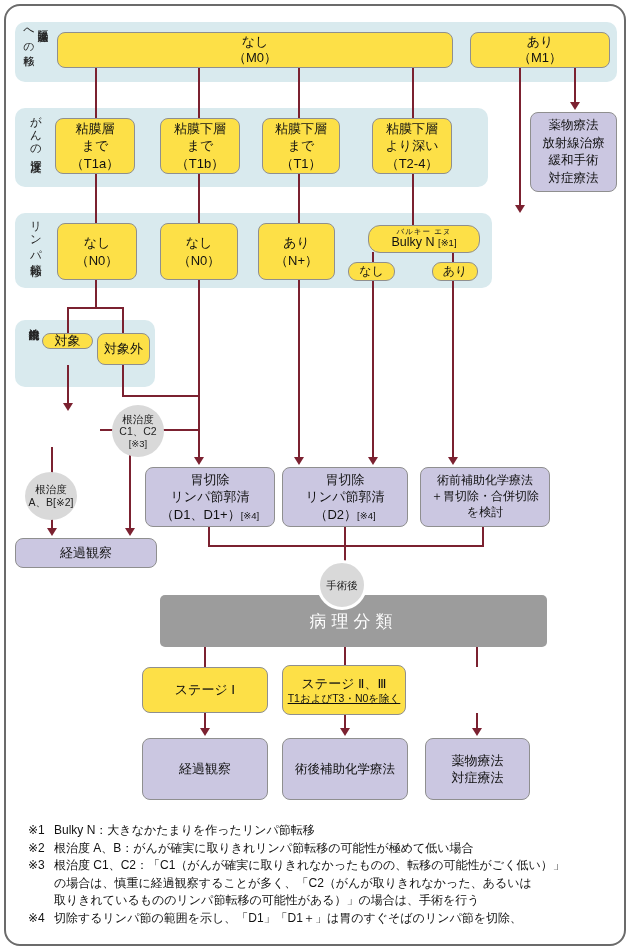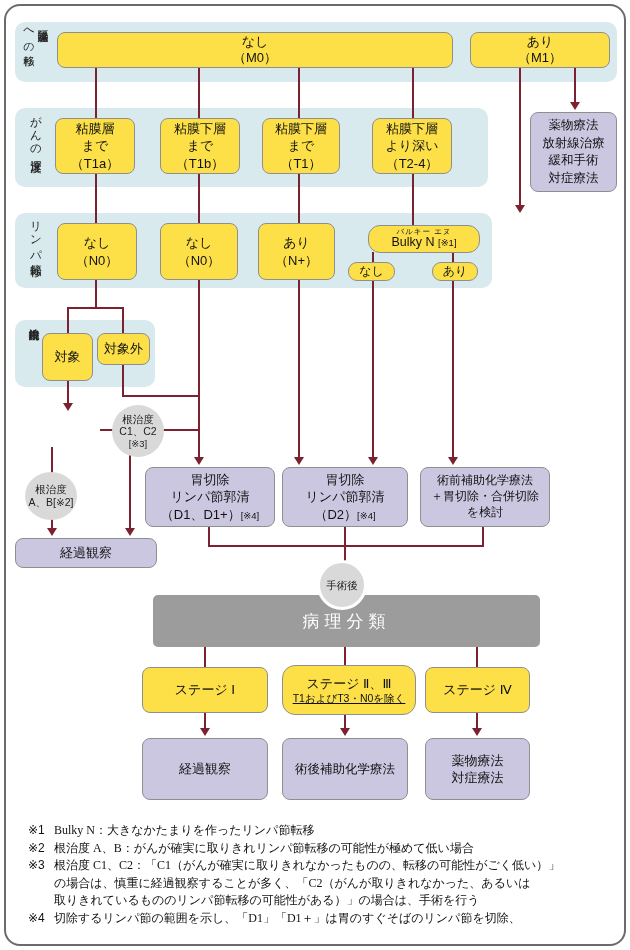--- a/index.html
+++ b/index.html
@@ -34,21 +34,21 @@
   .furi{font-size:7.5px;line-height:1;letter-spacing:1px;color:#222;}
   .note{font-size:9.5px;}
   .coderow{display:flex;align-items:baseline;justify-content:center;}
   .bar{position:absolute;background:var(--bargray);border-radius:5px;display:flex;
        align-items:center;justify-content:center;color:#fff;font-size:17px;letter-spacing:5px;}
   .sub{font-size:10.5px;line-height:1.25;text-decoration:underline;}
   #footnotes{position:absolute;left:28px;top:822px;width:578px;font-size:12px;
              line-height:17.5px;color:var(--ink);}
   .fn-row{display:flex;}
   .fn-m{width:26px;flex:none;}
-  .fn-t{flex:1;font-family:Liberation Serif, serif;}
+  .fn-t{flex:1;}
 </style>
 </head>
 <body>
 
 <div id="stage">
   <div id="frame"></div>
 
   <div class="band" style="left:15px;top:22px;width:602px;height:60px;">
     <div class="vlabel" style="left:7px;font-size:11px;line-height:14px;letter-spacing:0;">遠隔臓器
 への転移</div>
@@ -131,21 +131,21 @@
 （N+）</div>
   <div class="wbox" style="left:352px;top:225px;width:112px;height:28px;border-radius:12px;margin-left:16px;">
     <div class="furi">バルキー エヌ</div>
     <div class="coderow" style="font-size:12.5px;line-height:1.1;">
       <span>Bulky N</span>&nbsp;<span class="note">[※1]</span>
     </div>
   </div>
   <div class="wbox" style="left:348px;top:262px;width:47px;height:19px;border-radius:9px;font-size:12px;">なし</div>
   <div class="wbox" style="left:432px;top:262px;width:46px;height:19px;border-radius:9px;font-size:12px;">あり</div>
 
-  <div class="wbox" style="left:42px;top:333px;width:51px;height:48px;">対象</div>
+  <div class="wbox" style="left:42px;top:333px;width:51px;height:16px;">対象</div>
   <div class="wbox" style="left:97px;top:333px;width:53px;height:32px;">対象外</div>
 
   <div class="circle" style="left:112px;top:405px;width:52px;height:52px;">
     <span style="white-space:pre-line;">根治度
 C1、C2</span>
     <span class="note">[※3]</span>
   </div>
   <div class="circle" style="left:25px;top:472px;width:52px;height:48px;">根治度
 A、B[※2]</div>
   <div class="pbox" style="left:15px;top:538px;width:142px;height:30px;">経過観察</div>
@@ -157,29 +157,28 @@
   </div>
   <div class="pbox" style="left:282px;top:467px;width:126px;height:60px;">
     <div style="white-space:pre-line;">胃切除
 リンパ節郭清</div>
     <div class="coderow"><span>（D2）</span><span class="note">[※4]</span></div>
   </div>
   <div class="pbox" style="left:420px;top:467px;width:130px;height:60px;font-size:12px;">術前補助化学療法
 ＋胃切除・合併切除
 を検討</div>
 
-  <div class="bar" style="left:153px;top:595px;width:387px;height:52px;font-family:Liberation Mono, monospace;">病理分類</div>
+  <div class="bar" style="left:160px;top:595px;width:387px;height:52px;font-family:Liberation Mono, monospace;">病理分類</div>
   <div class="circle" style="left:317px;top:560px;width:50px;height:50px;border:3px solid #fff;">手術後</div>
 
   <div class="wbox" style="left:142px;top:667px;width:126px;height:46px;">ステージ Ⅰ</div>
-  <div class="wbox" style="left:282px;top:665px;width:134px;height:50px;border-radius:13px;">
+  <div class="wbox" style="left:282px;top:665px;width:124px;height:50px;">
     <div>ステージ Ⅱ、Ⅲ</div>
     <div class="sub">T1およびT3・N0を除く</div>
   </div>
-  <div class="wbox" style="left:425px;top:667px;width:105px;height:46px;">ステージ Ⅳ</div>
 
   <div class="pbox" style="left:142px;top:738px;width:126px;height:62px;">経過観察</div>
   <div class="pbox" style="left:282px;top:738px;width:126px;height:62px;font-size:12.5px;">術後補助化学療法</div>
   <div class="pbox" style="left:425px;top:738px;width:105px;height:62px;">薬物療法
 対症療法</div>
 
   <div class="ah" style="left:570px;top:102px;"></div>
   <div class="ah" style="left:515px;top:205px;"></div>
   <div class="ah" style="left:63px;top:403px;"></div>
   <div class="ah" style="left:47px;top:528px;"></div>

